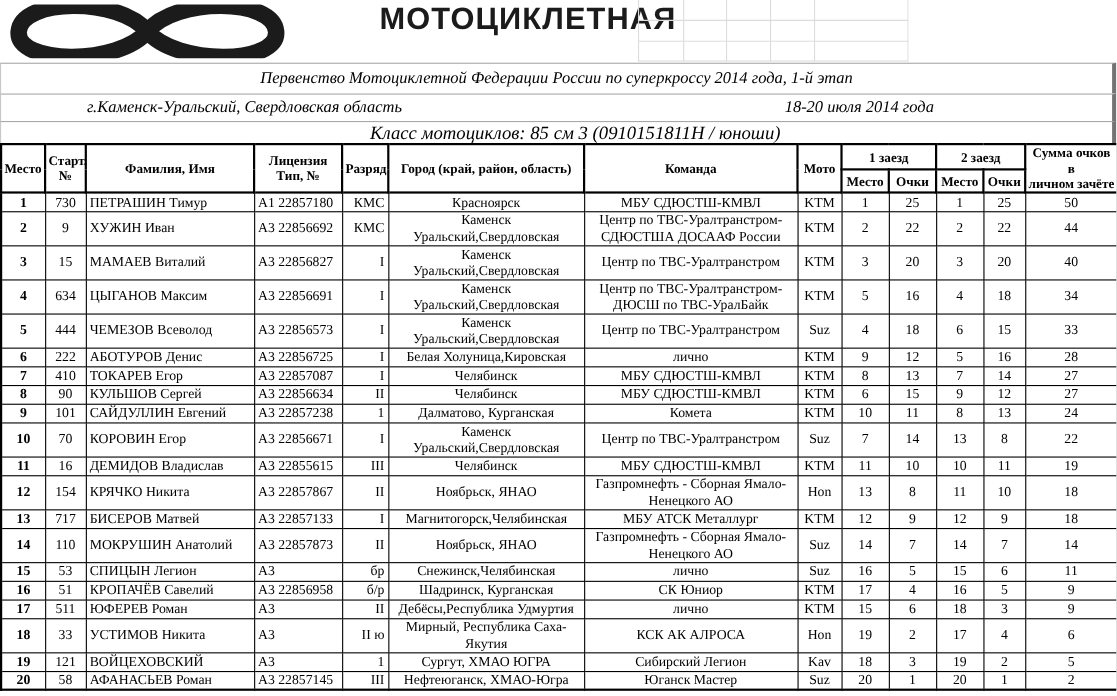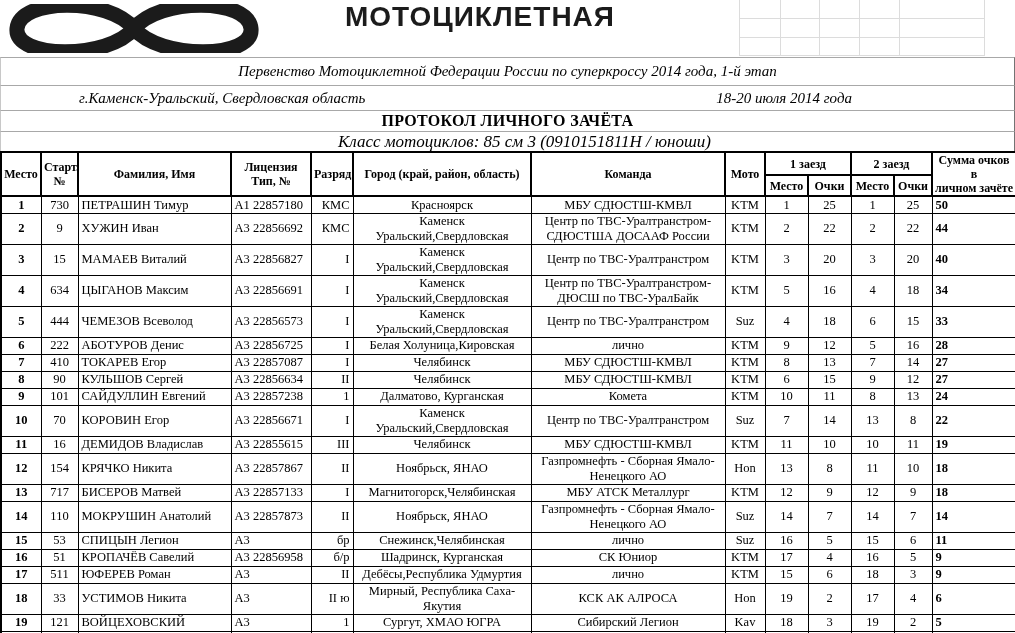--- a/index.html
+++ b/index.html
@@ -7,38 +7,38 @@
   .page {
     position: relative;
     width: 1015px; height: 633px;
     background: #fff;
     font-family: "Liberation Serif", serif;
     color: #000;
     overflow: hidden;
   }
 
   
-  .top-band { position: relative; width: 985px; height: 57px; }
+  .top-band { position: relative; width: 826px; height: 57px; }
   .logo { position: absolute; left: 8px; top: 4px; }
   .org-name {
     position: absolute; left: 345px; top: 3px;
     font-family: "Liberation Sans", sans-serif;
     font-weight: bold; color: #1b1b1b; line-height: 1.02;
     white-space: nowrap;
   }
   .org-line1 { font-size: 28px; letter-spacing: 1px; }
   .org-line2 { font-size: 24.5px; letter-spacing: 2.5px; }
   .grid-corner { position: absolute; top: 0; right: 0; }
 
   
   .title-row {
     width: 1015px;
     border-top: 1px solid #a8a8a8;
     border-left: 1px solid #c8c8c8;
-    border-right: 1px solid #737373;
+    border-right: 4px solid #737373;
     text-align: center;
     font-style: italic;
     display: flex; align-items: center; justify-content: center;
   }
   .t-champ { height: 28px; font-size: 15px; }
   .t-loc   { height: 25px; font-size: 15px; justify-content: flex-end; }
   .t-loc .loc   { margin-left: 78px; }
   .t-loc .dates { margin-left: auto; margin-right: 162px; }
   .t-protocol { height: 21px; font-size: 16px; font-weight: bold; font-style: normal; letter-spacing: 0.3px; }
   .t-class    { height: 20px; font-size: 17px; font-weight: normal; padding-left: 34px; }
@@ -72,21 +72,21 @@
   }
   td.c-place { text-align: center; font-weight: bold; }
   td.c-start { text-align: center; }
   td.c-name  { text-align: left; }
   td.c-lic   { text-align: left; }
   td.c-grade { text-align: right; }
   td.c-city  { text-align: center; }
   td.c-team  { text-align: center; }
   td.c-moto  { text-align: center; }
   td.c-num   { text-align: center; }
-  td.c-sum   { text-align: left; font-weight: bold; }
+  td.c-sum   { text-align: center; font-weight: normal; }
 </style>
 </head>
 <body>
 
 <div class="page">
 
   <div class="top-band">
     <div class="logo">
       <svg width="252" height="49" viewBox="0 0 252 49">
         <path d="M126,24.5 C100,-7 12,-6 9,24.5 C6,55 100,56 126,24.5 C152,-7 240,-6 243,24.5 C246,55 152,56 126,24.5" fill="none" stroke="#1b1b1b" stroke-width="15" stroke-linejoin="round"></path>
@@ -111,23 +111,20 @@
       </svg>
     </div>
   </div>
 
   <div class="title-row t-champ">
     <span>Первенство Мотоциклетной Федерации России по суперкроссу 2014 года, 1-й этап</span>
   </div>
   <div class="title-row t-loc">
     <span class="loc">г.Каменск-Уральский, Свердловская область</span>
     <span class="dates">18-20 июля 2014 года</span>
-  </div>
-  <div class="title-row t-protocol">
-    <span>ПРОТОКОЛ ЛИЧНОГО ЗАЧЁТА</span>
   </div>
   <div class="title-row t-class">
     <span>Класс мотоциклов: 85 см 3 (0910151811Н / юноши)</span>
   </div>
 
   <table class="results">
     <colgroup>
       <col style="width:40px">
         <col style="width:37px">
         <col style="width:153px">

